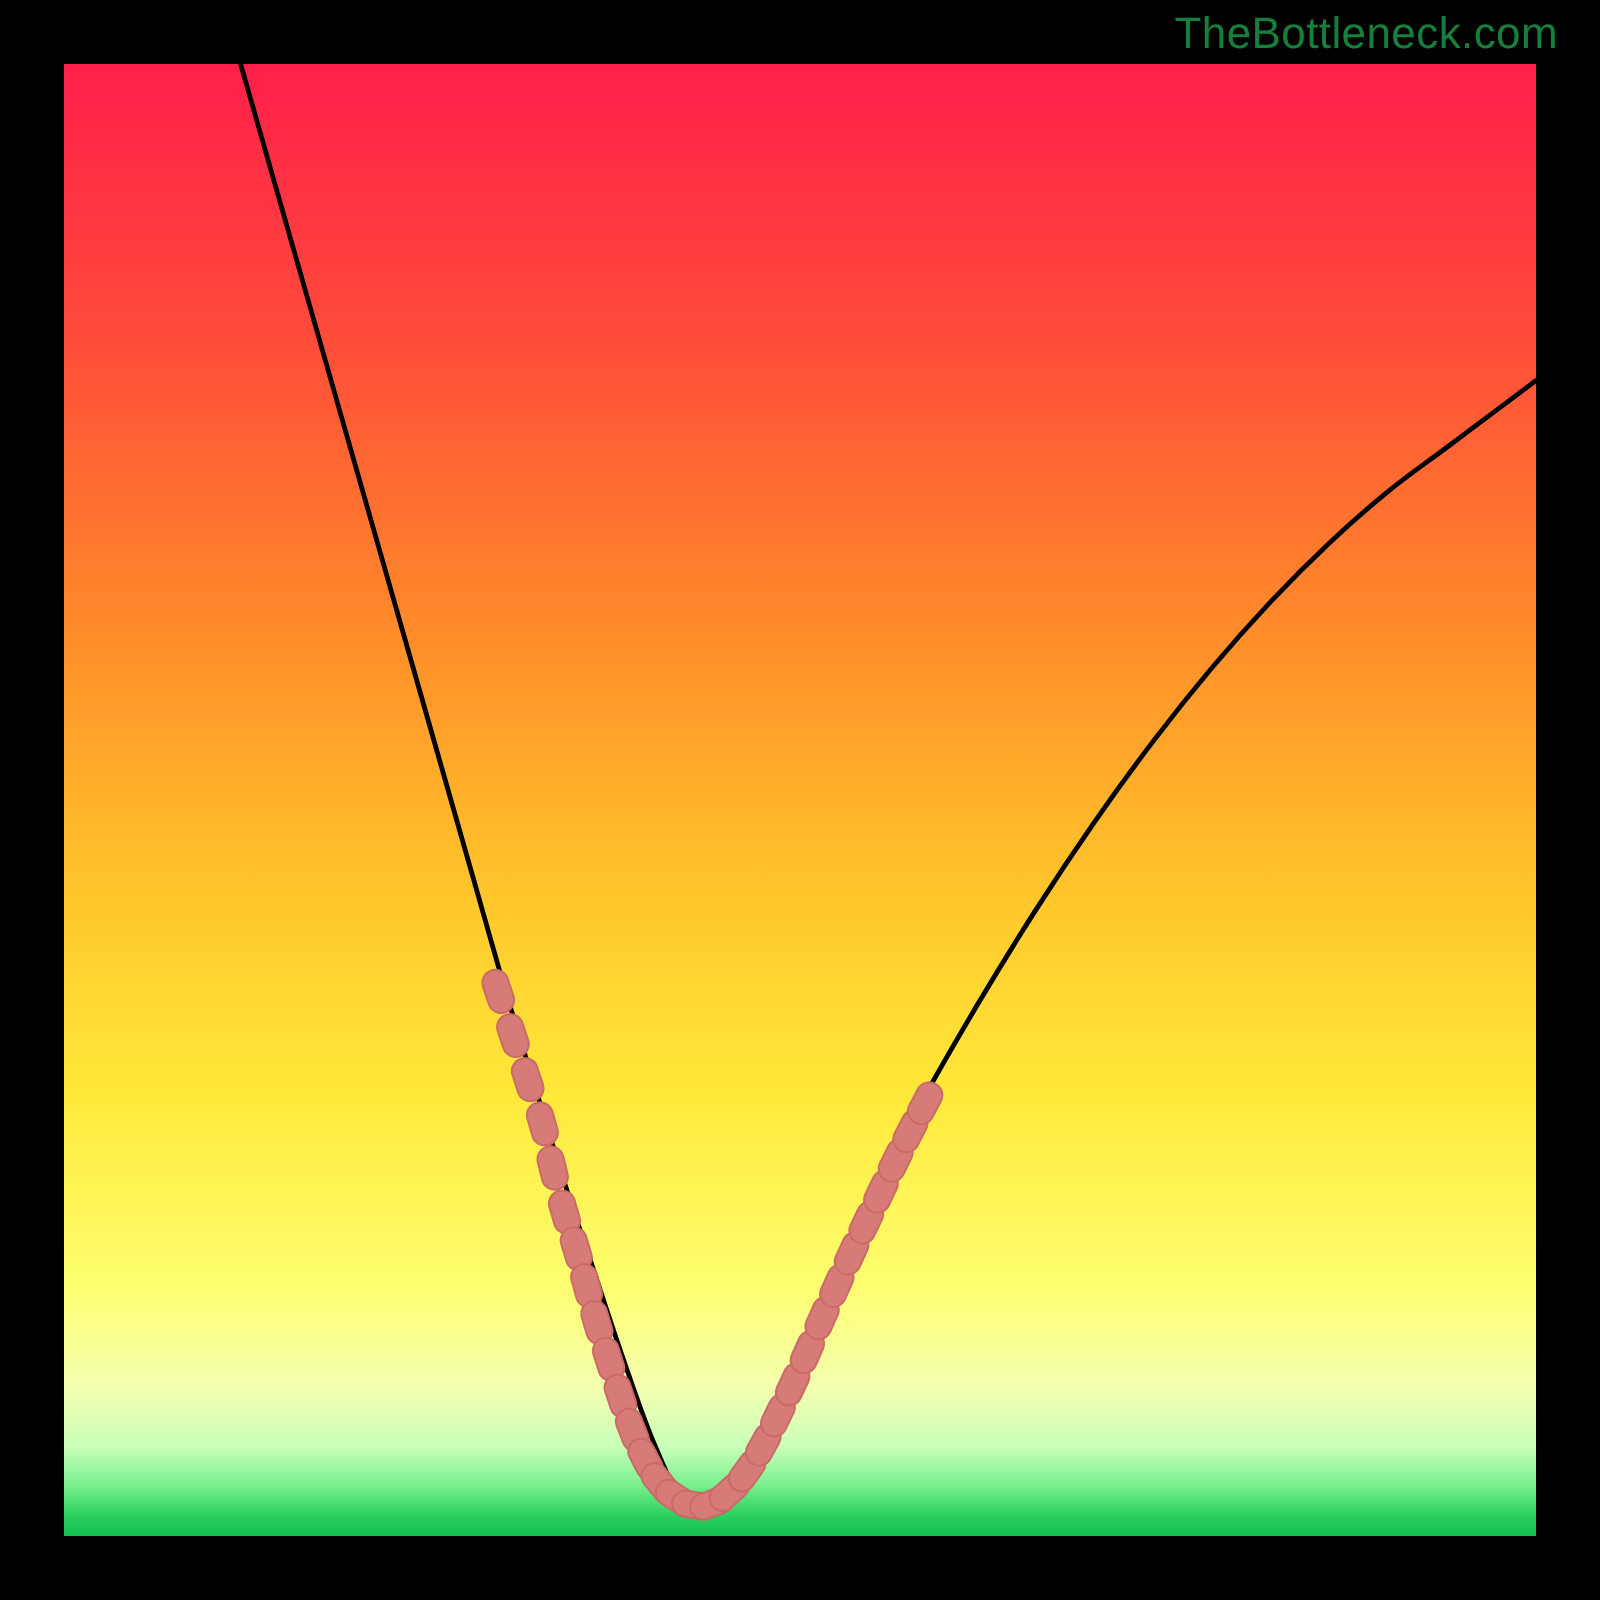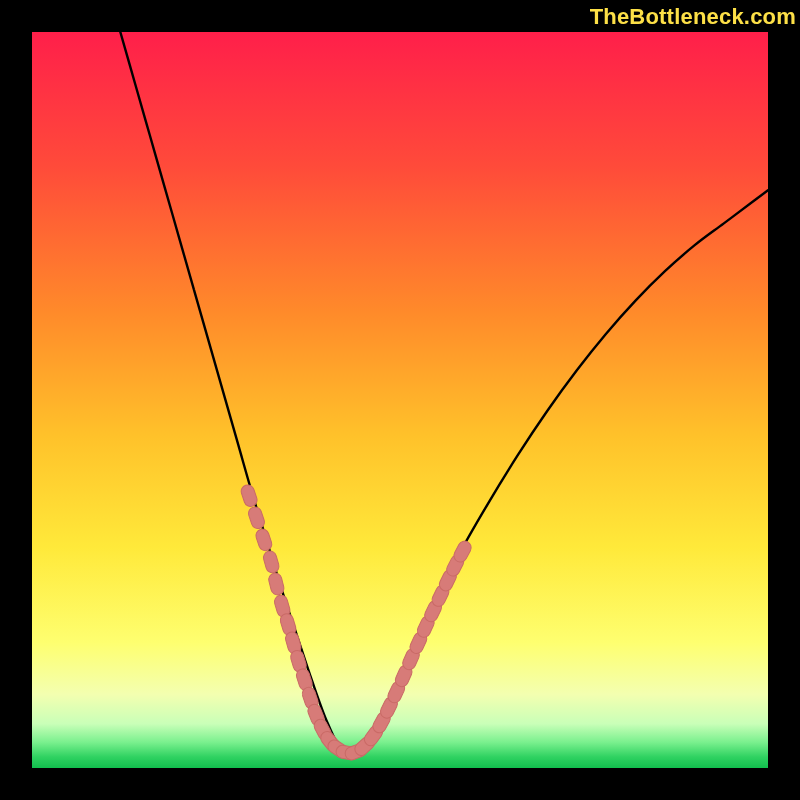--- a/index.html
+++ b/index.html
@@ -23,24 +23,24 @@
     position: absolute;
     top: 32px;
     left: 32px;
     width: 736px;
     height: 736px;
     
   }
   .attribution {
     position: absolute;
     top: 4px;
-    right: 4px;
-    color: #fde047;
+    right: 21px;
+    color: #15803d;
     font-size: 22px;
-    font-weight: 700;
+    font-weight: 400;
     letter-spacing: 0.2px;
   }
 </style>
 </head>
 <body>
 
 <div class="frame">
   <div class="attribution">TheBottleneck.com</div>
 
   <svg class="plot" width="736" height="736" viewBox="0 0 736 736">

